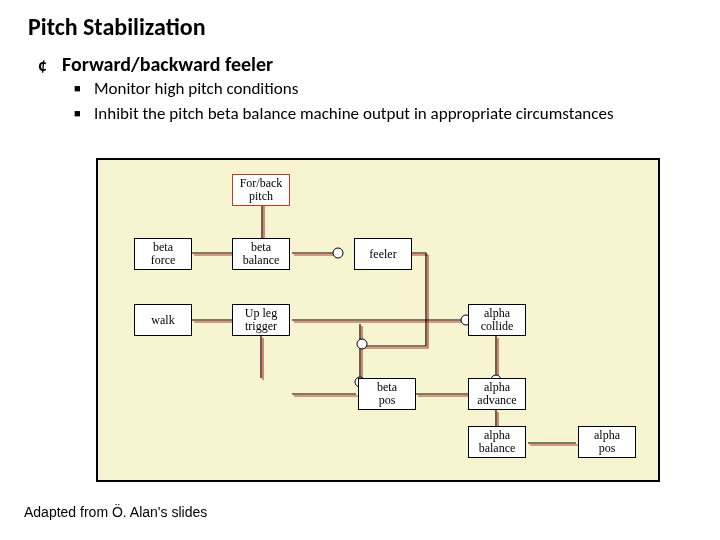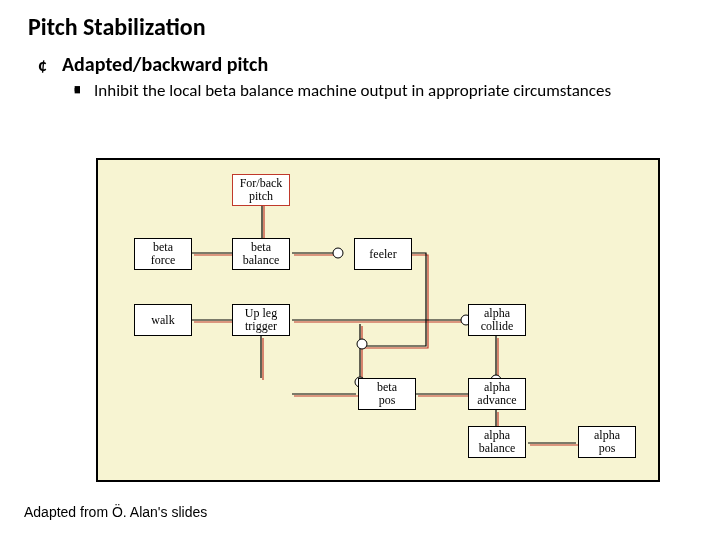--- a/index.html
+++ b/index.html
@@ -18,30 +18,31 @@
   svg.wires .shadow{stroke:#c0392b;stroke-width:1.2;fill:none}
 </style>
 </head>
 <body>
 
 <div class="slide">
   <div class="title">Pitch Stabilization</div>
 
   <div class="sub">
     <span class="b">¢</span>
-    <span>Adapted/backward pitch</span>
+    <span>Forward/backward feeler</span>
   </div>
 
   <div class="ul">
     <div class="li">
       <span class="sq">■</span>
+      <span>Monitor high pitch conditions</span>
     </div>
     <div class="li">
       <span class="sq">■</span>
-      <span>Inhibit the local beta balance machine output in appropriate circumstances</span>
+      <span>Inhibit the pitch beta balance machine output in appropriate circumstances</span>
     </div>
   </div>
 
   <div class="diagram">
     <svg class="wires" viewBox="0 0 560 320">
 
       <polyline class="shadow" points="166,33 166,86"></polyline>
       <polyline class="shadow" points="96,95 136,95"></polyline>
       <polyline class="shadow" points="196,95 236,95 242,95"></polyline>
       <polyline class="shadow" points="296,95 330,95 330,188 266,188"></polyline>

